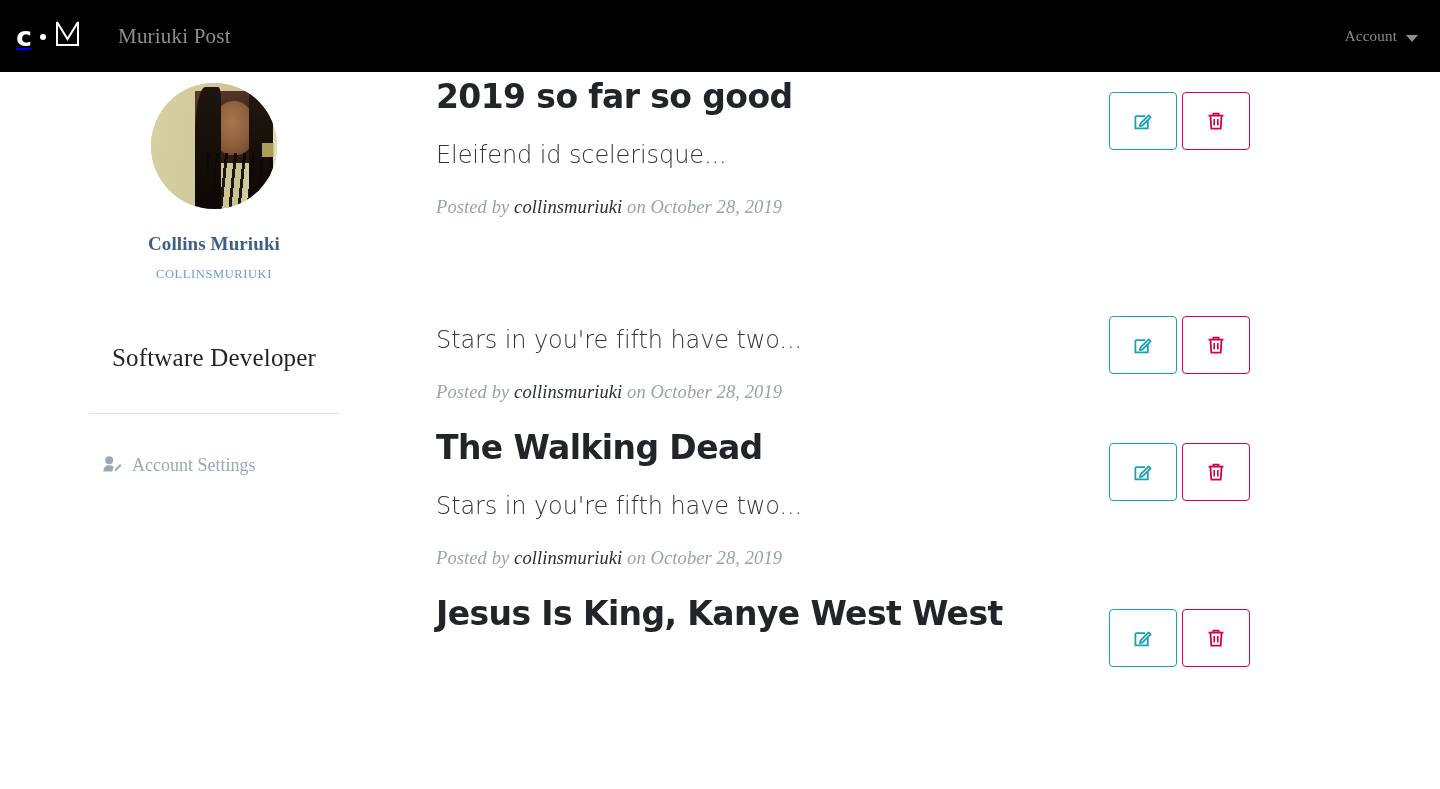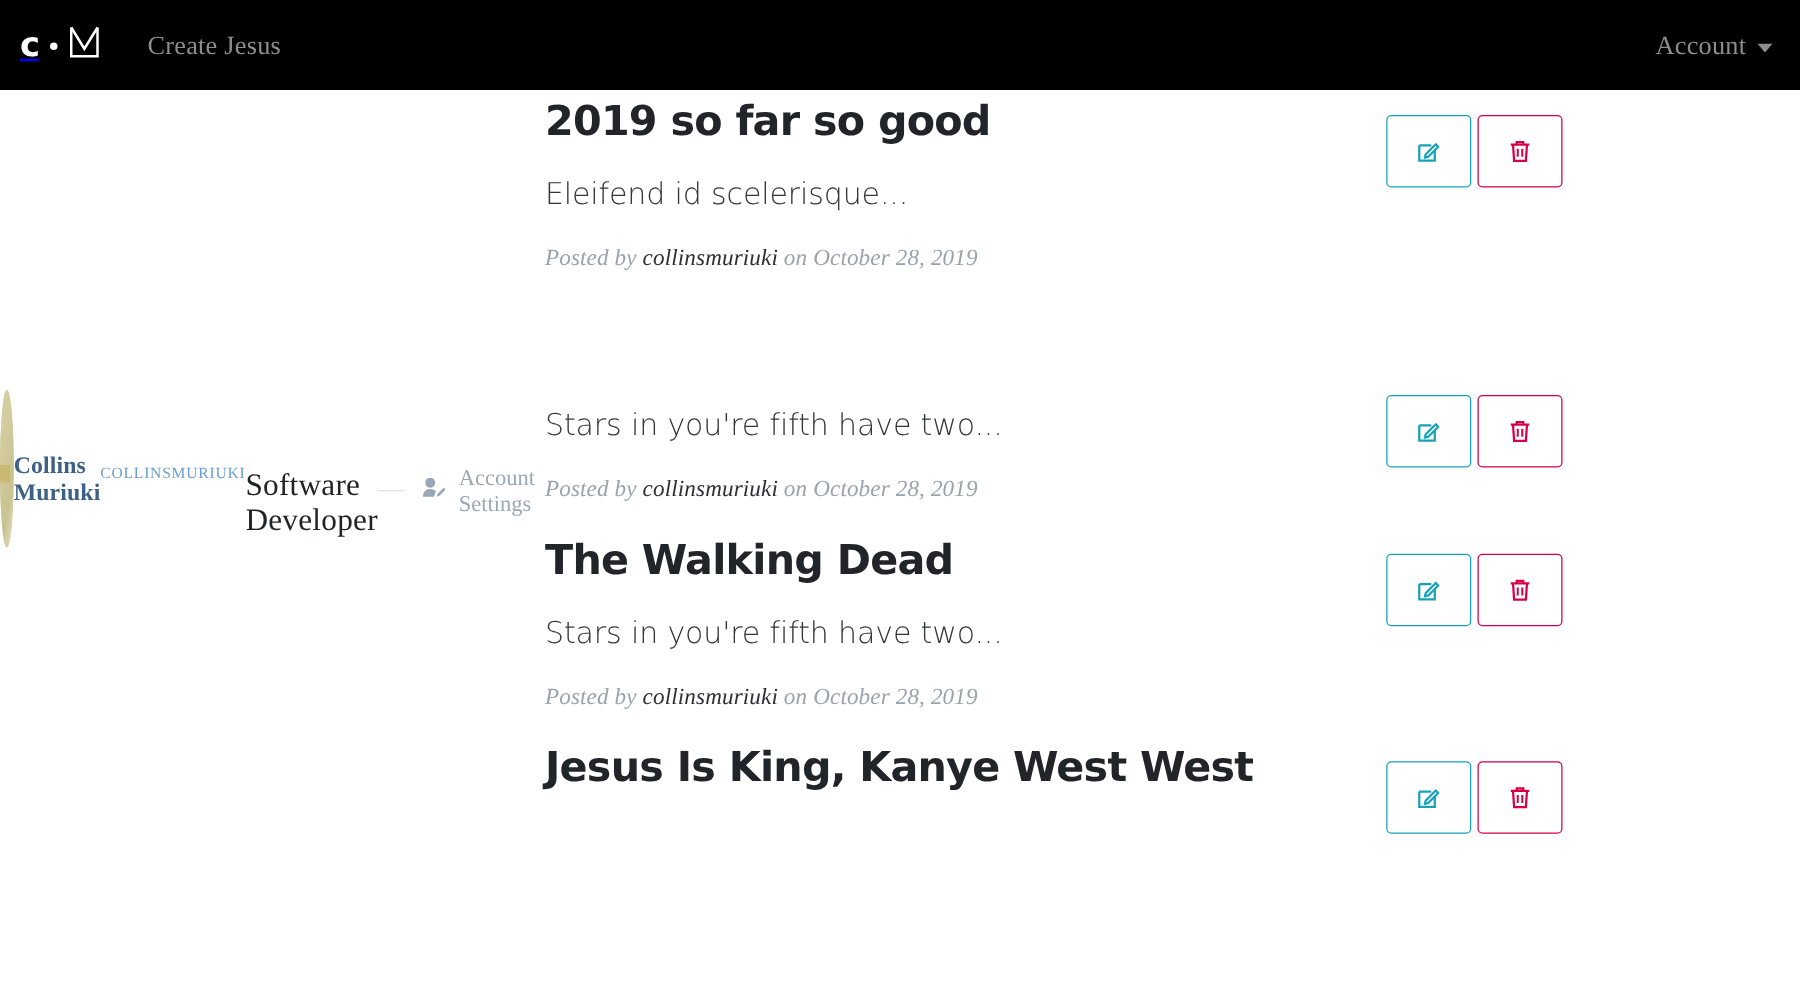--- a/index.html
+++ b/index.html
@@ -52,42 +52,42 @@
   .nav-right {
     margin-left:auto;
     display:flex;
     align-items:center;
     gap:9px;
     cursor:pointer;
   }
   .account-label {
     color:#8d8d8d;
     font-family:"Liberation Serif", serif;
-    font-size:21px;
+    font-size:15px;
     letter-spacing:.2px;
   }
   .caret {
     width:0; height:0;
     border-left:6px solid transparent;
     border-right:6px solid transparent;
     border-top:7px solid #8d8d8d;
     margin-top:5px;
   }
 
   
   .page {
     display:flex;
     padding-top:6px;
   }
   .sidebar {
     width:428px;
     flex:0 0 428px;
     padding-top:0px;
     display:flex;
-    flex-direction:row;
+    flex-direction:column;
     align-items:center;
   }
   .content {
     flex:1;
     padding:0 190px 0 8px;
   }
 
   
   .avatar {
     width:126px; height:126px;
@@ -254,21 +254,21 @@
   <a class="brand" href="#">
     <span class="brand-c">c</span>
     <span class="brand-dot"></span>
     <span class="brand-m">
       <svg width="25" height="28" viewBox="0 0 25 28">
         <path d="M2 2 L2 25 L23 25 L23 2" fill="none" stroke="#ffffff" stroke-width="2"></path>
         <path d="M2 2 L12.5 19 L23 2" fill="none" stroke="#ffffff" stroke-width="2"></path>
       </svg>
     </span>
   </a>
-  <a class="navlink" href="#">Create Jesus</a>
+  <a class="navlink" href="#">Muriuki Post</a>
   <div class="nav-right">
     <span class="account-label">Account</span>
     <span class="caret"></span>
   </div>
 </div>
 
 <div class="page">
 
   <aside class="sidebar">
     <div class="avatar">

